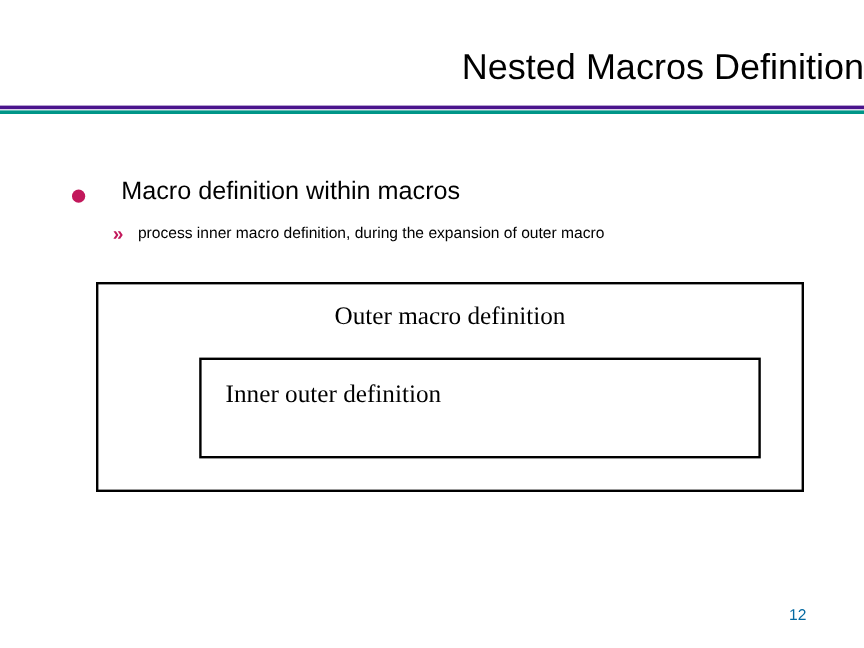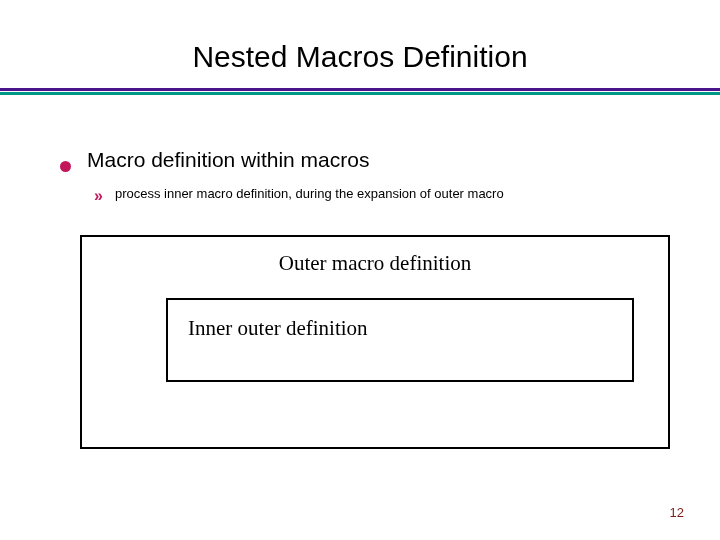--- a/index.html
+++ b/index.html
@@ -11,21 +11,21 @@
     position: relative;
     overflow: hidden;
   }
   .slide {
     width: 100%;
     height: 100%;
     padding: 40px 0 0 0;
     position: relative;
   }
   .title {
-    text-align: center;
+    text-align: right;
     font-size: 30px;
     font-weight: 400;
     color: #000;
     margin-bottom: 14px;
     font-family: Arial, sans-serif;
   }
   .divider {
     width: 100%;
     height: 10px;
     position: relative;
@@ -45,22 +45,23 @@
     left: 0;
     right: 0;
     height: 3px;
     background: #009688;
   }
   .content {
     padding: 0 50px 0 60px;
   }
   .bullet-row {
     display: flex;
-    align-items: flex-end;
+    align-items: center;
     margin-bottom: 14px;
+    gap: 14px;
   }
   .bullet-dot {
     width: 11px;
     height: 11px;
     background: #c2185b;
     border-radius: 50%;
     margin-top: 7px;
     margin-right: 16px;
     flex-shrink: 0;
   }
@@ -86,21 +87,21 @@
   .sub-bullet-text {
     font-size: 13px;
     color: #000;
     line-height: 1.3;
     font-family: Arial, sans-serif;
   }
   .outer-box {
     margin: 8px 50px 16px 80px;
     border: 2px solid #000;
     padding: 14px 24px 30px 24px;
-    height: 214px;
+    height: 175px;
     font-family: "Times New Roman", Times, serif;
   }
   .outer-label {
     text-align: center;
     font-size: 21px;
     margin-bottom: 22px;
     font-family: "Times New Roman", Times, serif;
   }
   .inner-box {
     border: 2px solid #000;
@@ -109,23 +110,23 @@
     padding: 16px 20px 36px 20px;
     height: 84px;
   }
   .inner-label {
     font-size: 21px;
     font-family: "Times New Roman", Times, serif;
   }
   .page-number {
     position: absolute;
     bottom: 20px;
-    right: 36px;
+    right: 48px;
     font-size: 13px;
-    color: #7f1d1d;
+    color: #0369a1;
     font-family: Arial, sans-serif;
   }
 </style>
 </head>
 <body>
 
 <div class="slide">
 
   <h1 class="title">Nested Macros Definition</h1>
 

